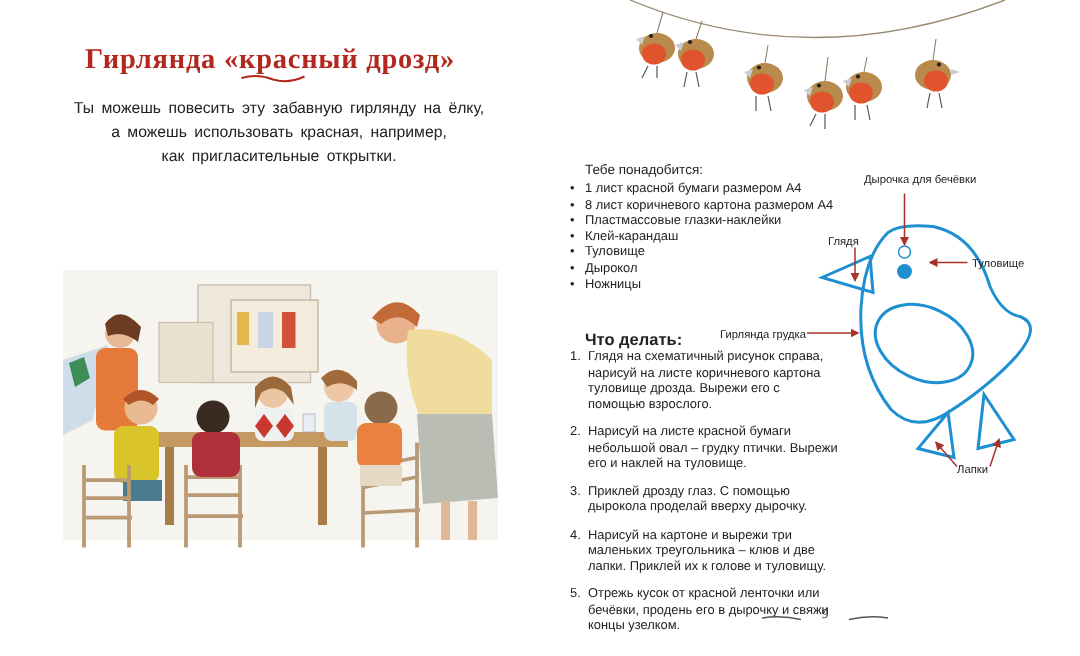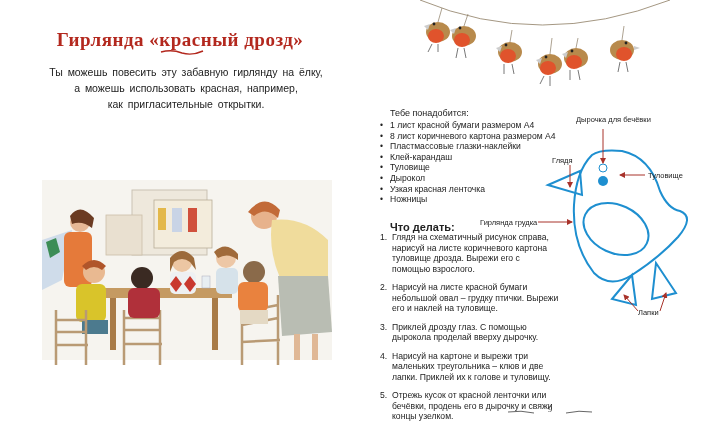--- a/index.html
+++ b/index.html
@@ -156,21 +156,20 @@
   </svg>
 
   <div class="supplies-title">Тебе понадобится:</div>
   <ul class="supplies">
     <li>1 лист красной бумаги размером А4</li>
     <li>8 лист коричневого картона размером А4</li>
     <li>Пластмассовые глазки-наклейки</li>
     <li>Клей-карандаш</li>
     <li>Туловище</li>
     <li>Дырокол</li>
-    <li>Узкая красная ленточка</li>
     <li>Ножницы</li>
   </ul>
 
   <div class="steps-title">Что делать:</div>
   <ol class="steps">
     <li><span class="num">1.</span><span>Глядя на схематичный рисунок справа, нарисуй на листе коричневого картона туловище дрозда. Вырежи его с помощью взрослого.</span></li>
     <li><span class="num">2.</span><span>Нарисуй на листе красной бумаги небольшой овал – грудку птички. Вырежи его и наклей на туловище.</span></li>
     <li><span class="num">3.</span><span>Приклей дрозду глаз. С помощью дырокола проделай вверху дырочку.</span></li>
     <li><span class="num">4.</span><span>Нарисуй на картоне и вырежи три маленьких треугольника – клюв и две лапки. Приклей их к голове и туловищу.</span></li>
     <li><span class="num">5.</span><span>Отрежь кусок от красной ленточки или бечёвки, продень его в дырочку и свяжи концы узелком.</span></li>

